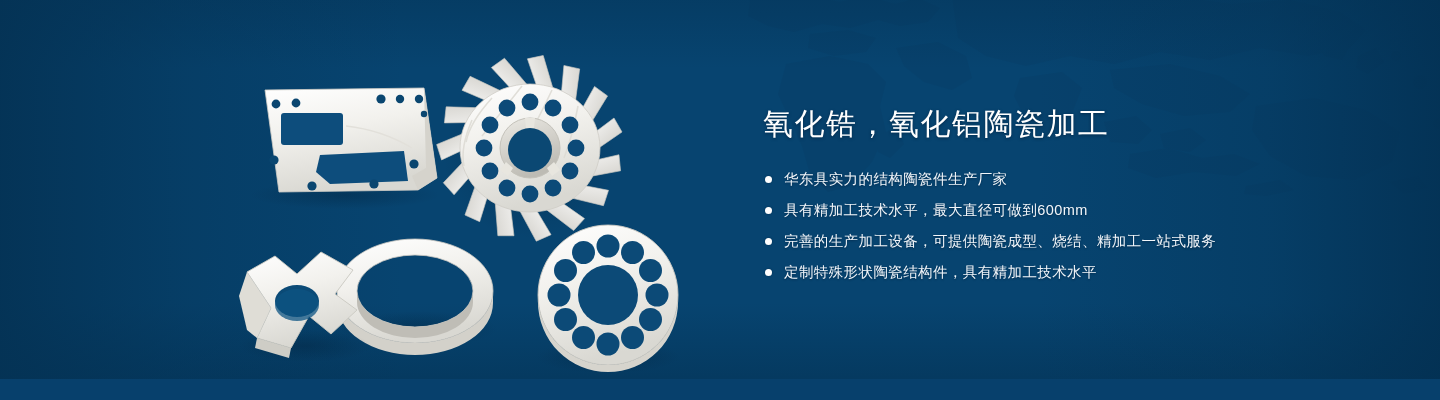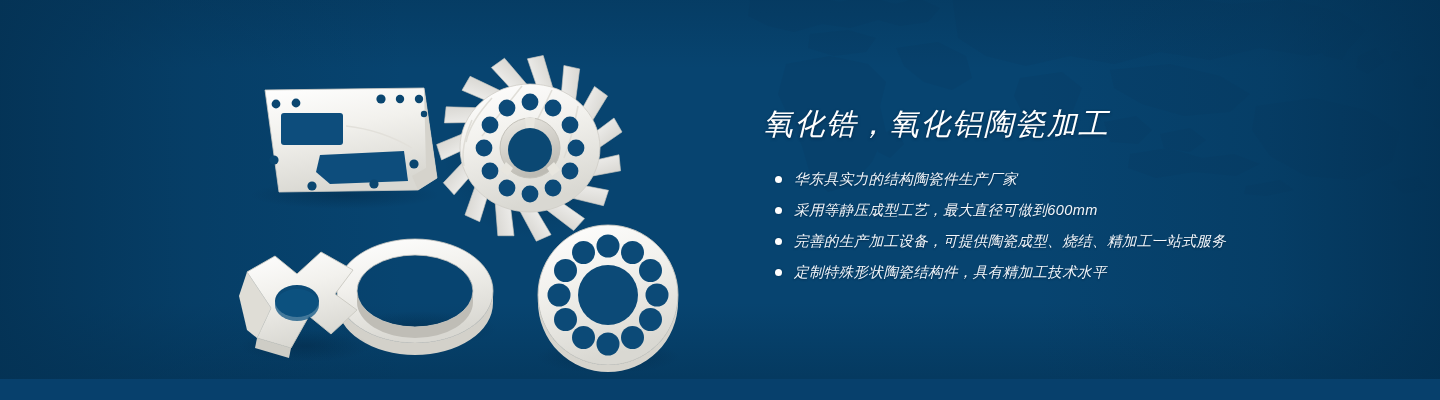--- a/index.html
+++ b/index.html
@@ -5,21 +5,20 @@
   html,body{margin:0;padding:0;}
   body{
     width:1440px;height:400px;overflow:hidden;
     font-family:"Liberation Sans","DejaVu Sans",sans-serif;
     background:#07406c;
   }
 
   #banner{
     position:relative;width:1440px;height:379px;overflow:hidden;
     background:#06406c;
-    font-style:italic;
   }
 
   
   .bg-base{
     position:absolute;inset:0;
     background:#074470;
   }
   .bg-glow{
     position:absolute;inset:0;
     background:
@@ -53,21 +52,21 @@
   
   #copy{
     position:absolute;left:763px;top:104px;width:560px;
   }
   #headline{
     font-size:30px;line-height:40px;color:#ffffff;
     letter-spacing:1.5px;font-weight:400;
     text-shadow:0 1px 3px rgba(0,22,45,0.55);
     white-space:nowrap;margin:0;
   }
-  #bullets{list-style:none;margin:12px;padding:0;margin-top:24px;}
+  #bullets{list-style:none;margin:2px;padding:0;margin-top:24px;}
   #bullets li{
     display:flex;align-items:center;
     height:22px;margin-bottom:9px;
     white-space:nowrap;
   }
   .dot{
     width:7px;height:7px;border-radius:50%;
     background:#ffffff;flex:0 0 7px;margin-right:12px;
     box-shadow:0 0 2px rgba(0,20,40,0.35);
   }
@@ -290,21 +289,21 @@
 
   <div id="copy">
     <div id="headline">氧化锆，氧化铝陶瓷加工</div>
     <ul id="bullets">
       <li>
         <span class="dot"></span>
         <span class="btext">华东具实力的结构陶瓷件生产厂家</span>
       </li>
       <li>
         <span class="dot"></span>
-        <span class="btext">采用等静压成型工艺，最大直径可做到600mm</span>
+        <span class="btext">具有精加工技术水平，最大直径可做到600mm</span>
       </li>
       <li>
         <span class="dot"></span>
         <span class="btext">完善的生产加工设备，可提供陶瓷成型、烧结、精加工一站式服务</span>
       </li>
       <li>
         <span class="dot"></span>
         <span class="btext">定制特殊形状陶瓷结构件，具有精加工技术水平</span>
       </li>
     </ul>

